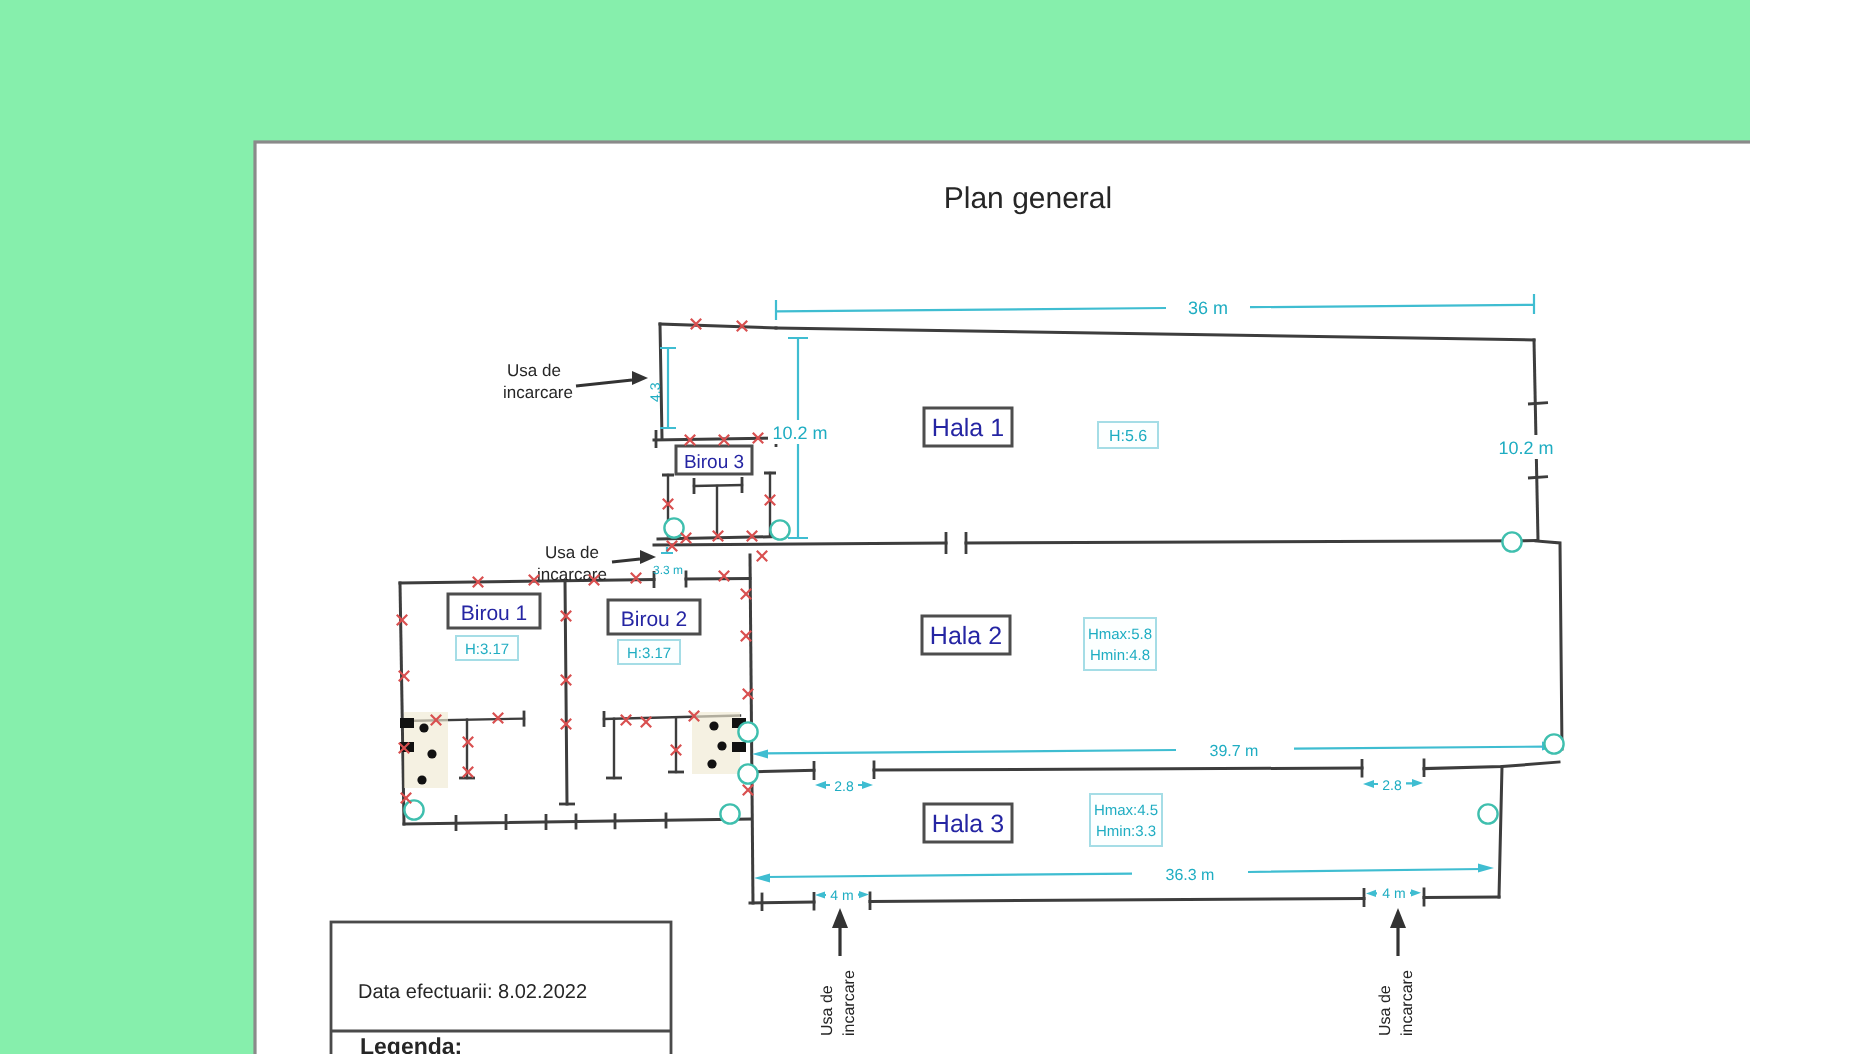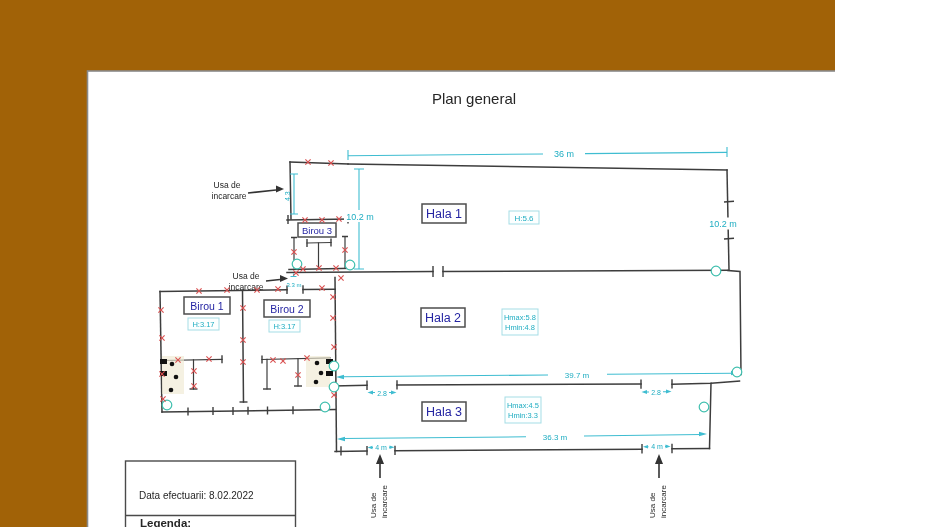--- a/index.html
+++ b/index.html
@@ -1,17 +1,17 @@
 <!DOCTYPE html>
 <html><head>
 <meta charset="utf-8">
 <style>
   html,body{margin:0;padding:0;background:#ffffff;}
-  .stage{position:relative;width:835px;height:527px;background:#a16207;overflow:hidden;
-         font-family:"Liberation Sans", sans-serif;}
+  .stage{position:relative;width:835px;height:527px;background:#86efac;overflow:hidden;
+         font-family:"Liberation Sans", sans-serif;padding-left:40px;}
   svg text{font-family:"Liberation Sans", sans-serif;}
   .wall{stroke:#3d3d3d;stroke-width:1.5;fill:none;stroke-linecap:square;}
   .wall-thin{stroke:#3d3d3d;stroke-width:1.2;fill:none;stroke-linecap:square;}
   .tick{stroke:#3d3d3d;stroke-width:1.4;fill:none;}
   .dimline{stroke:#3fbdd1;stroke-width:1.1;fill:none;}
   .dimtxt{fill:#1fadc2;}
   .dimhead{fill:#3fbdd1;stroke:none;}
   .labelbox{fill:#ffffff;stroke:#4d4d4d;stroke-width:1.5;}
   .hbox{fill:#fcffff;stroke:#a5dde6;stroke-width:1;}
   .navy{fill:#2525a3;}

